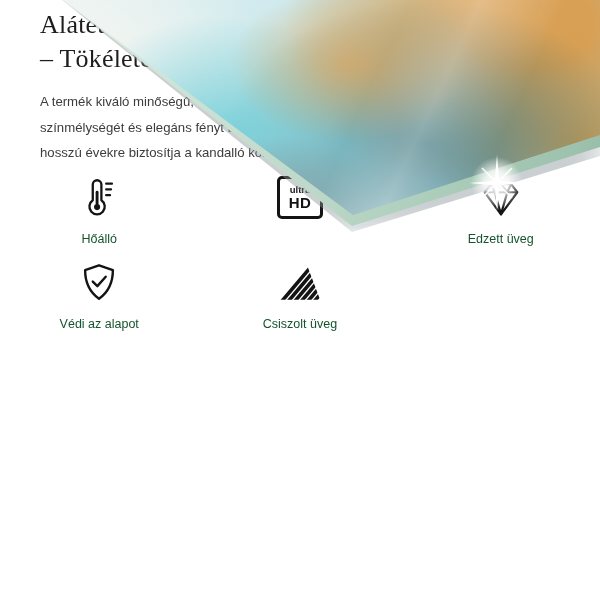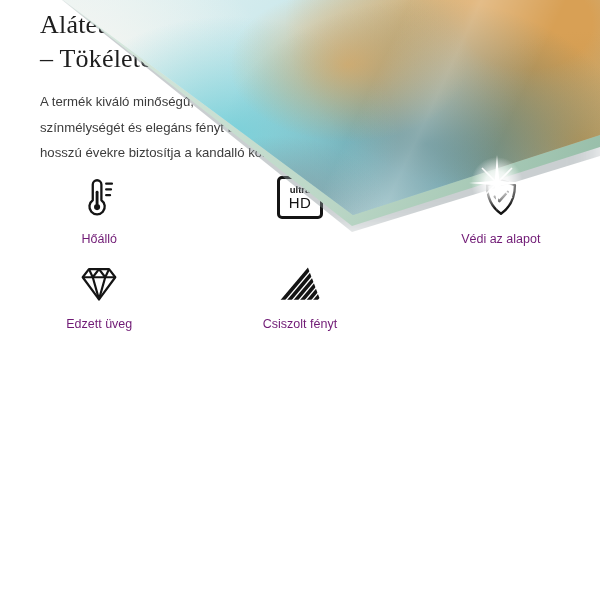--- a/index.html
+++ b/index.html
@@ -49,29 +49,29 @@
     width:532px;
   }
 
   
   .features{
     margin:10px 30px 0;display:grid;
     grid-template-columns:1fr 1.9fr 1fr;row-gap:14px;
   }
   .feature{display:flex;flex-direction:column;align-items:center;}
   .icon-box{height:44px;display:flex;align-items:center;justify-content:center;}
-  .feature-label{margin-top:12px;font-size:12.5px;color:#701a75;line-height:15px;text-align:center;}
+  .feature-label{margin-top:12px;font-size:12.5px;color:#14532d;line-height:15px;text-align:center;}
   .icon-svg{display:block;}
   .uhd{
     width:40px;height:37px;border:3px solid #141414;border-radius:5px;
     display:flex;flex-direction:column;align-items:center;justify-content:center;
     color:#141414;background:#fff;
   }
   .uhd-top{font-size:9.5px;font-weight:bold;line-height:10px;}
-  .uhd-bottom{font-size:15px;font-weight:normal;line-height:15px;letter-spacing:0.3px;}
+  .uhd-bottom{font-size:15px;font-weight:bold;line-height:15px;letter-spacing:0.3px;}
 </style>
 </head>
 <body>
 
 <div class="page">
 
   <div class="hero">
     <div class="glass-shadow"></div>
     <div class="glass-edge"></div>
     <div class="glass-art"></div>
@@ -115,56 +115,56 @@
       <div class="icon-box">
         <div class="uhd">
           <span class="uhd-top">ultra</span>
           <span class="uhd-bottom">HD</span>
         </div>
       </div>
     </div>
 
     <div class="feature">
       <div class="icon-box">
-        <svg class="icon-svg" width="46" height="46" viewBox="0 0 48 48" fill="none" stroke="#141414" stroke-width="2.5">
-          <path d="M24 5.5 L38.5 10.5 C38.5 23.5 33.5 33.8 24 40.5 C14.5 33.8 9.5 23.5 9.5 10.5 Z" stroke-linejoin="round"></path>
-          <path d="M17.5 22.5 L22.3 27.3 L31 17.5" stroke-linecap="round" stroke-linejoin="round"></path>
-        </svg>
-      </div>
-      <div class="feature-label">Védi az alapot</div>
-    </div>
-
-    <div class="feature">
-      <div class="icon-box">
         <svg class="icon-svg" width="46" height="46" viewBox="0 0 48 48" fill="none" stroke="#141414" stroke-width="2.3">
           <path d="M13.5 9.5 H34.5 L41 18 L24 41 L7 18 Z" stroke-linejoin="round"></path>
           <path d="M7 18 H41"></path>
           <path d="M13.5 9.5 L17.5 18 L24 9.5 L30.5 18 L34.5 9.5" stroke-linejoin="round"></path>
           <path d="M17.5 18 L24 41 L30.5 18" stroke-linejoin="round"></path>
         </svg>
       </div>
       <div class="feature-label">Edzett üveg</div>
+    </div>
+
+    <div class="feature">
+      <div class="icon-box">
+        <svg class="icon-svg" width="46" height="46" viewBox="0 0 48 48" fill="none" stroke="#141414" stroke-width="2.5">
+          <path d="M24 5.5 L38.5 10.5 C38.5 23.5 33.5 33.8 24 40.5 C14.5 33.8 9.5 23.5 9.5 10.5 Z" stroke-linejoin="round"></path>
+          <path d="M17.5 22.5 L22.3 27.3 L31 17.5" stroke-linecap="round" stroke-linejoin="round"></path>
+        </svg>
+      </div>
+      <div class="feature-label">Védi az alapot</div>
     </div>
 
     <div class="feature">
       <div class="icon-box">
         <svg class="icon-svg" width="46" height="46" viewBox="0 0 48 48">
           <defs>
             <clipPath id="triClip">
                 <path d="M3 41.5 L32 7 L45 41.5 Z"></path>
               </clipPath>
           </defs>
           <g clip-path="url(#triClip)" stroke="#141414" stroke-width="3.8">
             <line x1="0" y1="49" x2="38" y2="4"></line>
             <line x1="6.8" y1="49" x2="44.8" y2="4"></line>
             <line x1="13.6" y1="49" x2="51.6" y2="4"></line>
             <line x1="20.4" y1="49" x2="58.4" y2="4"></line>
             <line x1="27.2" y1="49" x2="65.2" y2="4"></line>
             <line x1="34" y1="49" x2="72" y2="4"></line>
           </g>
         </svg>
       </div>
-      <div class="feature-label">Csiszolt fényt</div>
+      <div class="feature-label">Csiszolt üveg</div>
     </div>
 
 
   </div>
 </div>
 
 </body></html>

